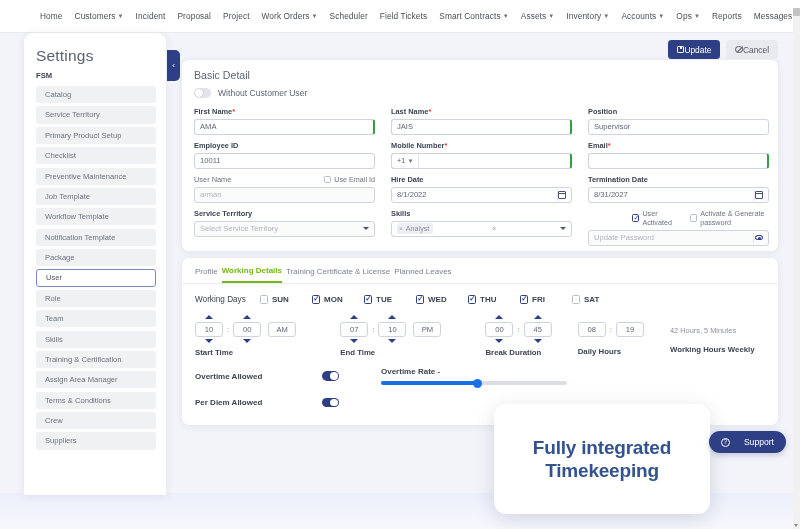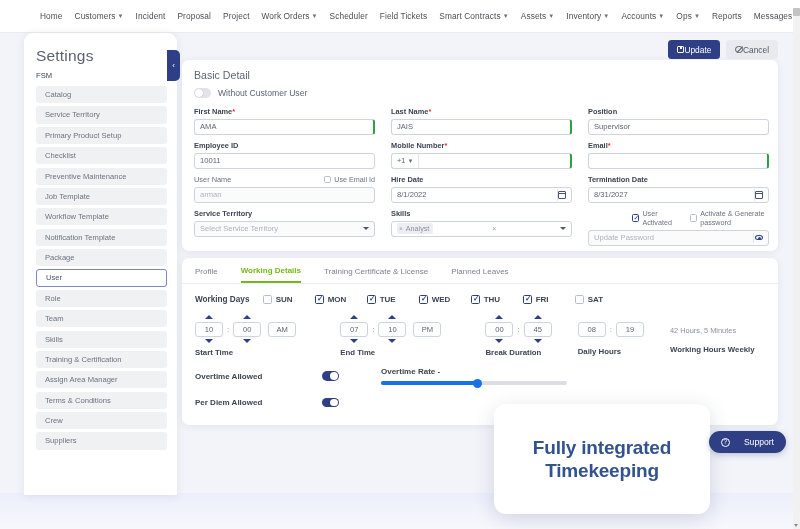--- a/index.html
+++ b/index.html
@@ -46,30 +46,30 @@
     position: absolute; left: 0; top: 33px; width: 793px; height: 496px;
     background: #f3f4fa;
   }
   .bg-strip {
     position: absolute; left: 0; bottom: 0; width: 793px; height: 36px;
     background: linear-gradient(#eceefb, #f7f8fd);
   }
 
   
   .sidebar {
-    position: absolute; left: 24px; top: 33px; width: 153px; height: 462px;
+    position: absolute; left: 24px; top: 33px; width: 142px; height: 462px;
     background: #ffffff; border-radius: 9px 9px 0 0;
     box-shadow: 0 1px 8px rgba(40,50,90,.09);
     padding: 14px 10px 0 12px; overflow: hidden;
   }
   .settings-title {
     font-size: 15.5px; color: #5a6173; font-weight: 400; letter-spacing: .2px;
     margin-bottom: 6px;
   }
-  .fsm-label { font-size: 7.6px; font-weight: normal; color: #3c4352; margin-bottom: 6px; }
+  .fsm-label { font-size: 7.6px; font-weight: bold; color: #3c4352; margin-bottom: 6px; }
   .side-item {
     height: 17.2px; background: #f0f1f3; border-radius: 3px;
     display: flex; align-items: center; padding-left: 9px;
     font-size: 7.6px; color: #6c7280; margin-bottom: 3.2px; cursor: pointer;
   }
   .side-item.active {
     background: #ffffff; border: 1px solid #7b86c4; color: #4d5566;
   }
   .collapse-tab {
     position: absolute; left: 167px; top: 50px; width: 13px; height: 31px;
@@ -185,30 +185,30 @@
     width: 8px; height: 5.4px; border: 1.1px solid #2f3f86; border-radius: 50% / 60%;
     display: block; position: relative;
   }
   .eye i:after {
     content:""; position:absolute; left:2.4px; top:1.2px; width:3px; height:3px;
     border-radius: 50%; background:#2f3f86;
   }
 
   
   .tabs {
-    display: flex; align-items: center; gap: 23px; padding: 8px 13px 0 13px;
+    display: flex; align-items: center; gap: 4px; padding: 8px 13px 0 13px;
     border-bottom: 1px solid #eceef3;
   }
   .tab {
     font-size: 8px; color: #7c8293; padding-bottom: 6px; cursor: pointer; white-space: nowrap;
   }
   .tab.active { color: #74b816; font-weight: bold; border-bottom: 2px solid #74b816; }
 
   .days-row { display: flex; align-items: center; gap: 0; padding: 11px 13px 0 13px; }
-  .days-label { font-size: 8.2px; font-weight: bold; color: #3c4352; margin-right: 14px; }
+  .days-label { font-size: 8.2px; font-weight: normal; color: #3c4352; margin-right: 14px; }
   .day { display: flex; align-items: center; gap: 4px; width: 52px; font-size: 8px; color: #3c4352; font-weight: bold; }
   .day .cbox { width: 8.2px; height: 8.2px; }
   .day .cbox.checked:after { font-size: 7.6px; left: 0.5px; top: -1.7px; }
 
   
   .spin-area { display: flex; padding: 11px 13px 0 13px; }
   .spin-group { display: flex; flex-direction: column; }
   .spin-boxes { display: flex; align-items: center; gap: 3px; }
   .spinner { display: flex; flex-direction: column; align-items: center; }
   .chev {

